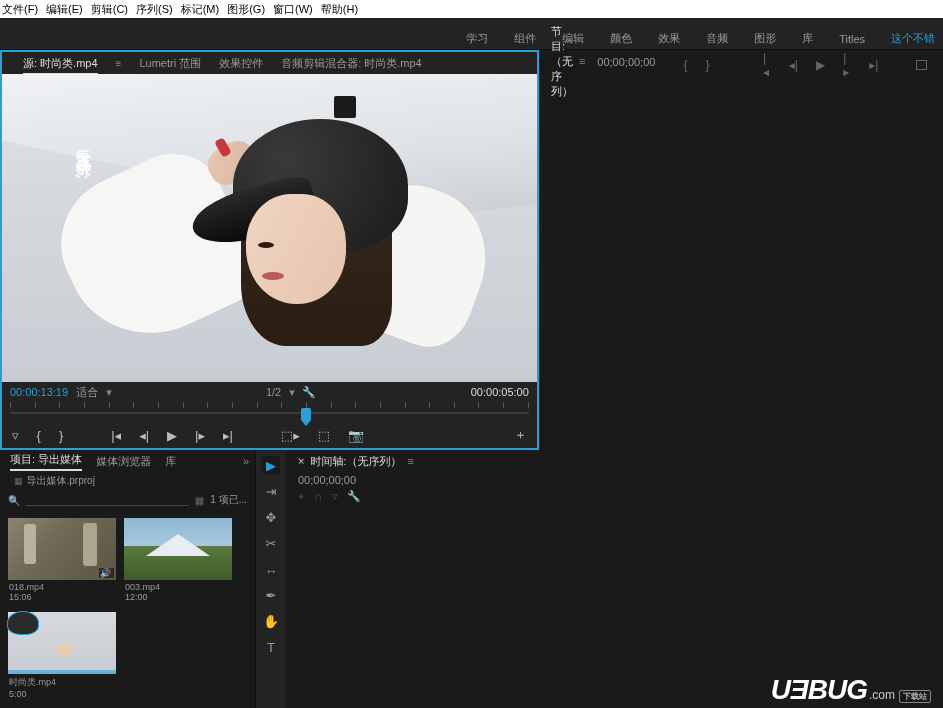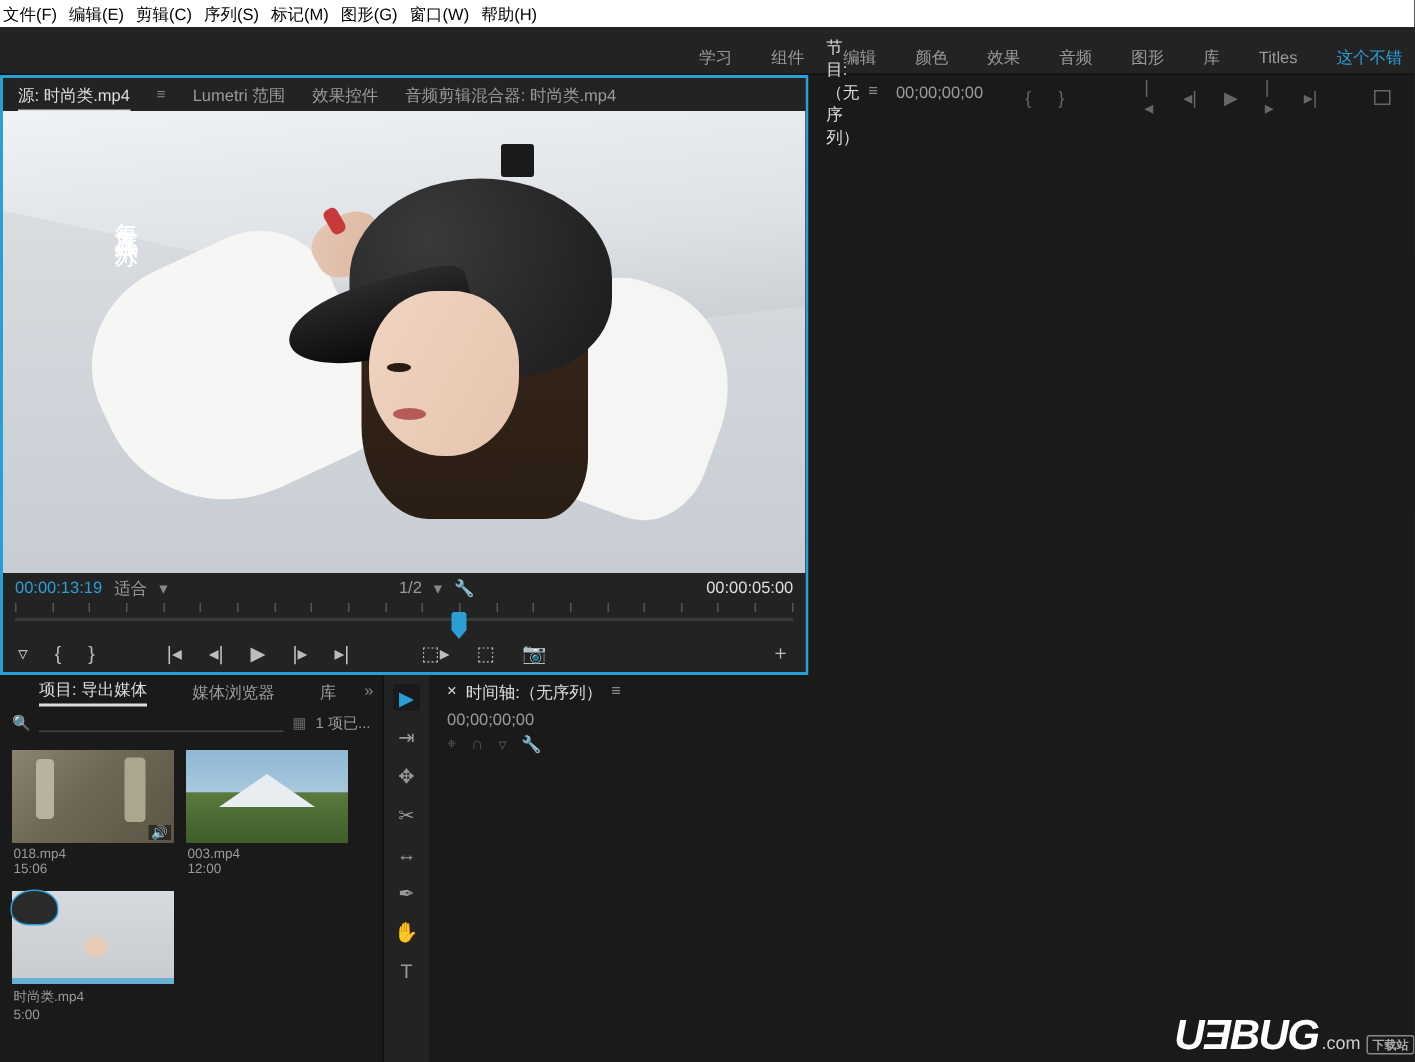--- a/index.html
+++ b/index.html
@@ -5,21 +5,21 @@
 * { margin: 0; padding: 0; box-sizing: border-box; font-family: "Microsoft YaHei", Arial, sans-serif; }
 body { background: #232323; color: #bdbdbd; font-size: 11px; width: 943px; height: 708px; overflow: hidden; position: relative; }
 .menubar { height: 18px; background: #fff; color: #000; display: flex; align-items: center; padding: 0 2px; font-size: 11px; }
 .menubar span { margin-right: 8px; cursor: default; }
 .titlebar { height: 10px; background: #232323; }
 .workspace-tabs { height: 22px; background: #232323; display: flex; align-items: center; justify-content: flex-end; padding: 0 8px; gap: 26px; font-size: 11px; border-bottom: 1px solid #111; }
 .workspace-tabs span { color: #9a9a9a; cursor: default; }
 .workspace-tabs span.active { color: #2a9fd6; }
 .main { display: flex; height: 400px; }
 .source-panel { width: 576px; border: 2px solid #2a9fd6; background: #1a1a1a; display: flex; flex-direction: column; }
-.panel-tabs { height: 22px; display: flex; align-items: center; background: #232323; font-size: 11px; gap: 18px; padding-left: 10px; }
+.panel-tabs { height: 22px; display: flex; align-items: center; background: #232323; font-size: 11px; gap: 18px; padding-left: 21px; }
 .panel-tabs span { color: #9a9a9a; position: relative; }
 .panel-tabs span.active { color: #ddd; }
 .panel-tabs span.active::after { content:""; position:absolute; left:0; right:0; bottom:-4px; height:2px; background:#ddd; }
 .panel-tabs .menu-icon { color: #888; font-size: 10px; }
 .viewer { flex: 1; background: #000; position: relative; overflow: hidden; }
 .viewer-img { width: 100%; height: 100%; position: relative; background: linear-gradient(180deg,#dfe3e8 0%,#d5d9de 40%,#c8cdd3 100%); }
 .ceiling { position: absolute; top: 0; left: 0; right: 0; height: 48%; background: linear-gradient(175deg,#f0f2f4 0%,#dde1e5 60%,#c9cdd2 100%); clip-path: polygon(0 0,100% 0,100% 88%,72% 100%,0 45%); }
 .ceiling::before { content:""; position:absolute; top:15%; left:62%; width:22px; height:22px; background:#1a1a1a; border-radius:2px; }
 .figure { position: absolute; bottom: 0; left: 12%; width: 78%; height: 90%; }
 .arm1 { position: absolute; top: 22%; left: 0; width: 42%; height: 60%; background: #f6f6f5; border-radius: 40% 30% 20% 50%; transform: rotate(-25deg); }
@@ -50,21 +50,21 @@
 .transport span { cursor: pointer; }
 .program-panel { flex: 1; background: #1a1a1a; display: flex; flex-direction: row; }
 .prog-header { height: 22px; display: flex; align-items: center; padding-left: 12px; font-size: 11px; color: #ddd; }
 .prog-viewer { flex: 1; background: #1a1a1a; }
 .prog-tc { padding: 6px 12px; color: #9a9a9a; font-size: 11px; }
 .prog-transport { height: 30px; display: flex; align-items: center; justify-content: flex-end; gap: 18px; padding: 0 16px; color: #666; font-size: 12px; }
 .prog-transport .rect { width:12px; height:10px; border:1px solid #666; margin-left: 20px; }
 .lower { display: flex; height: 258px; }
 .project-panel { width: 256px; background: #1a1a1a; display: flex; flex-direction: column; border-right: 1px solid #111; }
 .proj-tabs { height: 22px; display: flex; align-items: center; padding-left: 10px; gap: 14px; font-size: 11px; }
-.proj-tabs span { color: #9a9a9a; margin-left: 16px; }
+.proj-tabs span { color: #9a9a9a; }
 .proj-tabs span.active { color: #ddd; border-bottom: 2px solid #ddd; padding-bottom: 2px; }
 .proj-tabs .arrows { margin-left: auto; margin-right: 8px; color: #888; letter-spacing: -2px; }
 .proj-name { height: 18px; padding-left: 14px; font-size: 10px; color: #9a9a9a; display: flex; align-items: center; }
 .proj-name::before { content:"▦"; color:#666; margin-right:4px; font-size:9px;}
 .proj-search { height: 20px; display: flex; align-items: center; padding: 0 8px; gap: 6px; font-size: 10px; }
 .proj-search input { flex: 1; background: transparent; border: none; border-bottom: 1px solid #444; color: #999; font-size: 10px; outline: none; }
 .proj-search .search-icon { color: #666; }
 .proj-search .count { color: #9a9a9a; }
 .bins { flex: 1; padding: 8px; display: flex; flex-wrap: wrap; gap: 8px; align-content: flex-start; overflow: hidden; }
 .clip { width: 108px; }
@@ -87,21 +87,21 @@
 .timeline-panel { flex: 1; background: #1a1a1a; position: relative; }
 .tl-header { height: 22px; display: flex; align-items: center; padding-left: 12px; font-size: 11px; gap: 6px; }
 .tl-arrow { color: #888; }
 .tl-header span { color: #ddd; }
 .tl-tc { padding: 2px 12px; color: #9a9a9a; font-size: 11px; }
 .tl-tools { padding: 2px 12px; display: flex; gap: 10px; font-size: 11px; color: #555; }
 .tl-body { position: relative; height: 180px; }
 .annotation { position: absolute; top: 70px; left: 220px; color: #d43a3a; font-size: 18px; font-family: SimSun, serif; }
 .arrow-svg { position: absolute; top: 100px; left: -90px; width: 320px; height: 110px; }
 .tl-empty { position: absolute; top: 150px; left: 50%; transform: translateX(-50%); color: #777; font-size: 11px; }
-.watermark { position: absolute; bottom: 2px; right: 0; font-family: Arial, sans-serif; font-weight: bold; font-style: italic; color:#fff; display:flex; align-items:baseline; gap:2px; }
+.watermark { position: absolute; bottom: 2px; right: 12px; font-family: Arial, sans-serif; font-weight: bold; font-style: italic; color:#fff; display:flex; align-items:baseline; gap:2px; }
 .watermark .big { font-size: 28px; letter-spacing: -1px; }
 .watermark .com { font-size: 12px; color:#ccc; font-style:normal; font-weight:normal; }
 .watermark .tag { font-size: 8px; color:#aaa; padding:0 3px; border:1px solid #888; border-radius:2px; margin-left:2px; font-style:normal;}
 </style>
 </head>
 <body>
 
 <div class="menubar">
   <span>文件(F)</span>
   <span>编辑(E)</span>
@@ -235,20 +235,21 @@
 
 <div class="lower">
 
   <div class="project-panel">
     <div class="proj-tabs">
       <span class="active">项目: 导出媒体</span>
       <span>媒体浏览器</span>
       <span>库</span>
       <span class="arrows">»</span>
     </div>
+    <div class="proj-name">导出媒体.prproj</div>
     <div class="proj-search">
       <span class="search-icon">🔍</span>
       <input placeholder=" " style="">
       <span style="color:#666">▦</span>
       <span class="count">1 项已...</span>
     </div>
     <div class="bins">
       <div class="clip">
         <div class="thumb thumb1">
             <span class="aud">🔊</span>

